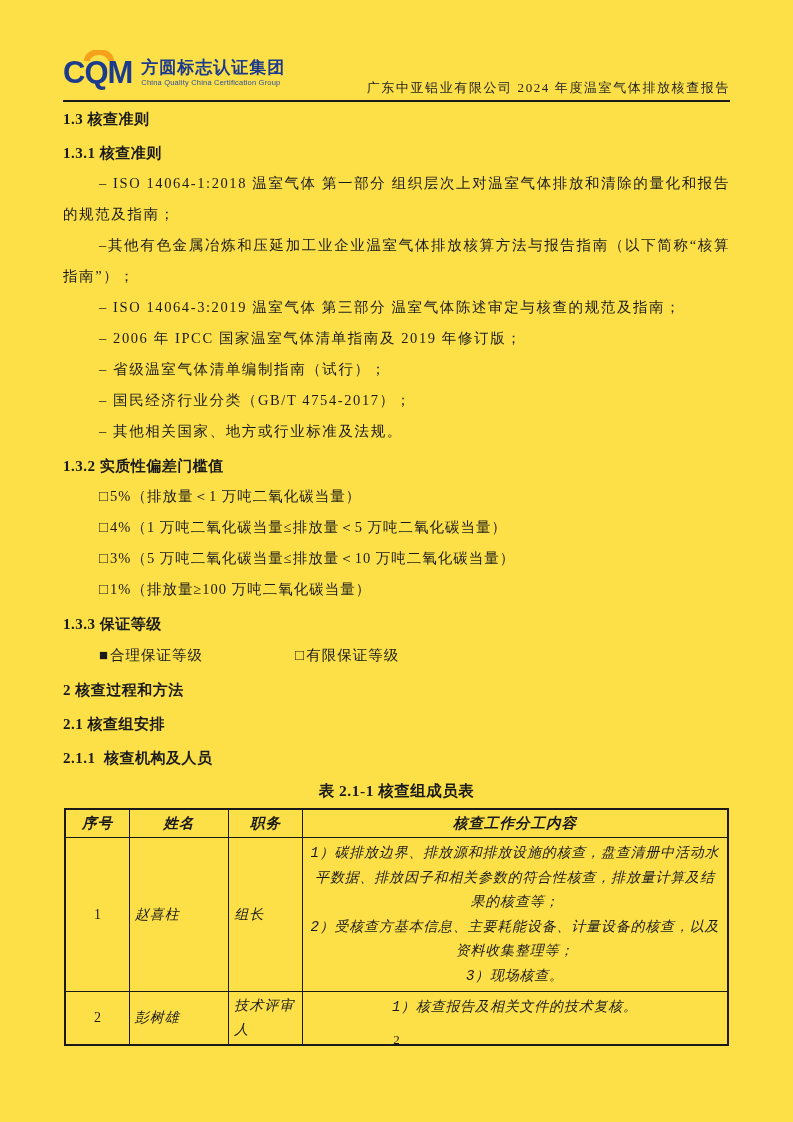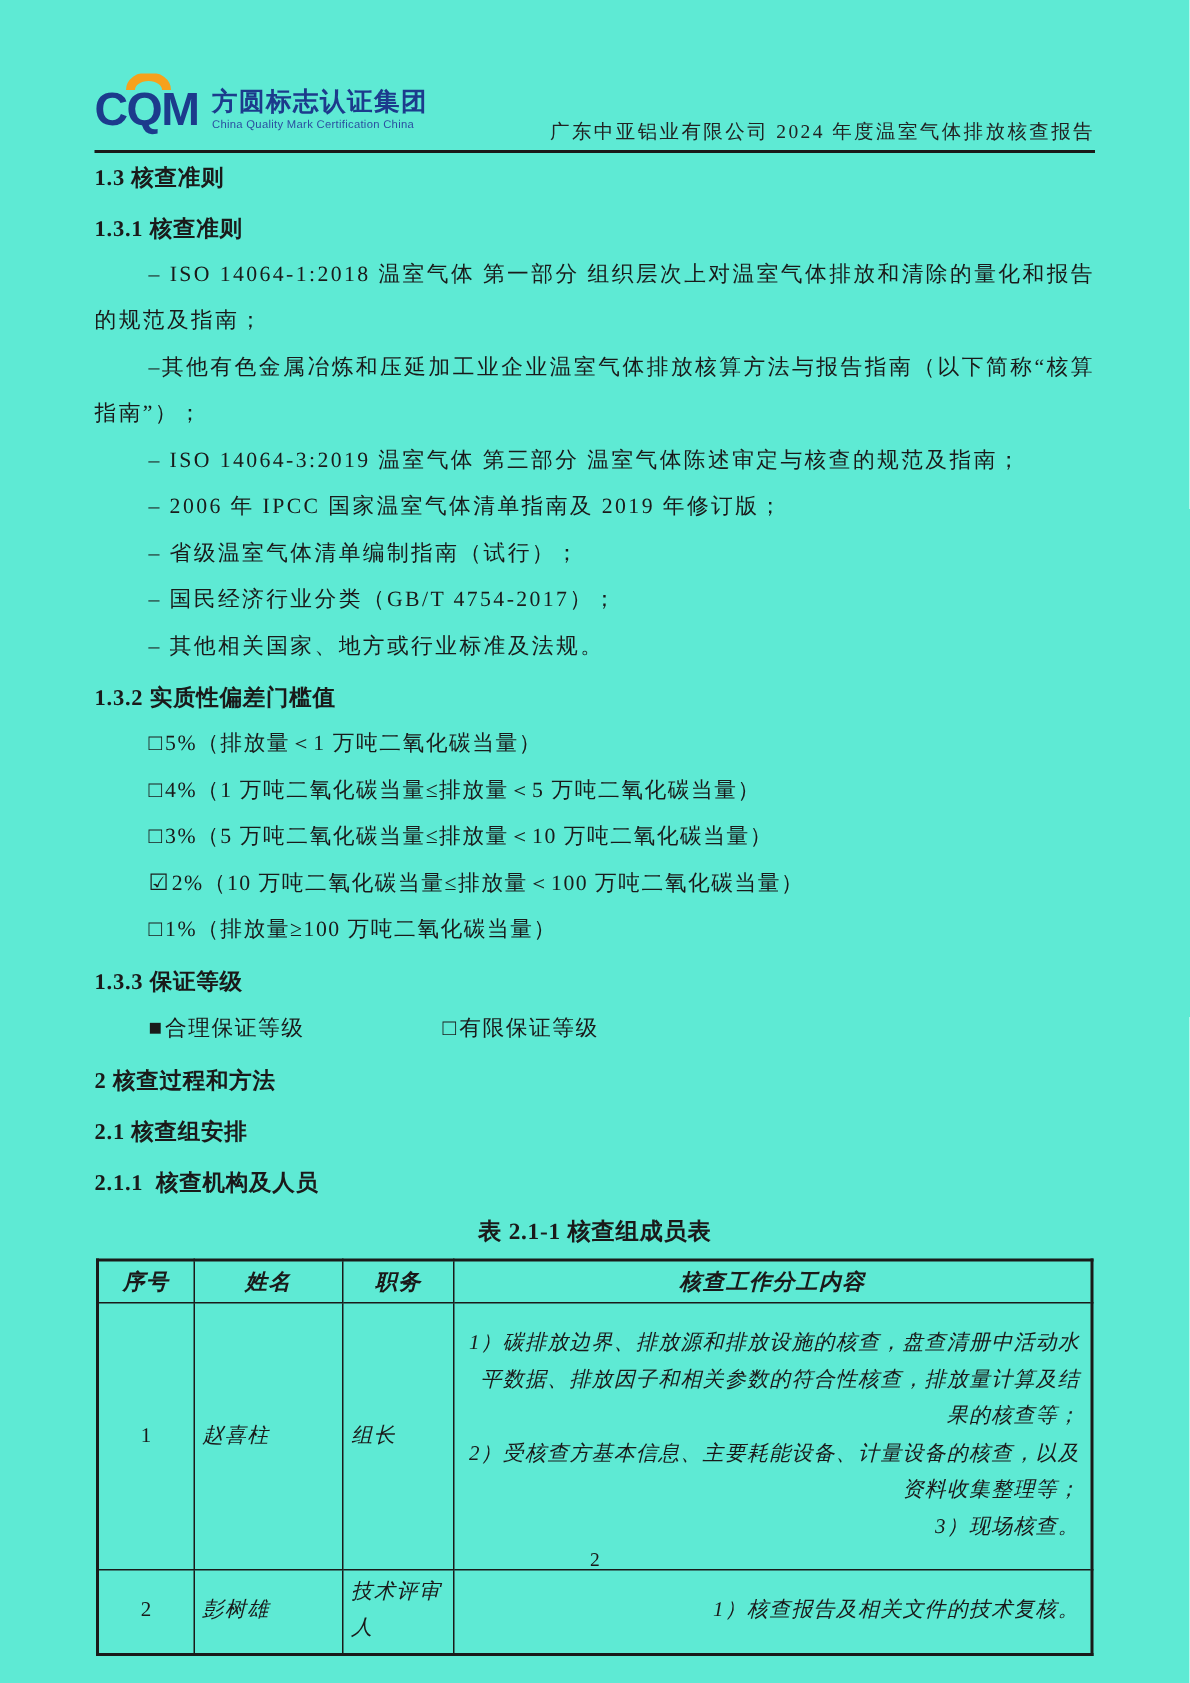--- a/index.html
+++ b/index.html
@@ -1,19 +1,19 @@
 <!DOCTYPE html>
 <html><head>
 <meta charset="utf-8">
 <style>
   html,body{margin:0;padding:0;background:#ffffff;}
   .page{
     position:relative;
     width:793px;height:1122px;
-    background:#5eead4;
+    background:#fde047;
     font-family:"Liberation Serif","DejaVu Serif",serif;
     color:#1a1a1a;
     overflow:hidden;
   }
   
   .header{
     position:absolute;left:63px;right:63px;top:50px;height:50px;
     border-bottom:2px solid #1a1a1a;
   }
   .logo{position:absolute;left:0;top:-2px;display:flex;align-items:flex-start;gap:9px;}
@@ -69,23 +69,24 @@
     font-size:14px;
   }
   table.members th,table.members td{border:1px solid #1a1a1a;}
   table.members th{
     font-weight:bold;font-style:italic;font-size:14.5px;
     padding:4px 2px;letter-spacing:1px;
   }
   td.c-no{text-align:center;font-style:normal;font-size:14px;}
   td.c-name,td.c-role{font-style:italic;letter-spacing:1px;padding:2px 5px;line-height:24px;font-family:Liberation Mono, monospace;}
   td.c-duty{
-    font-style:italic;text-align:right;vertical-align:top;
-    padding:15px 7px;line-height:24.5px;letter-spacing:0.8px;
+    font-style:italic;text-align:center;vertical-align:top;
+    padding:3px 7px;line-height:24.5px;letter-spacing:0.8px;
     white-space:pre-line;
+    font-family:Liberation Mono, monospace;
   }
   
   .footer{
     position:absolute;left:0;right:0;top:1032px;
     text-align:center;font-size:13px;color:#1a1a1a;
   }
 </style>
 </head>
 <body>
 
@@ -96,21 +97,21 @@
       <div class="logo-mark">
         <span class="logo-arc">
           <svg width="30" height="12" viewBox="0 0 30 12">
             <path d="M3,11 A 12 9 0 0 1 27,11" fill="none" stroke="#f6a11c" stroke-width="6"></path>
           </svg>
         </span>
         <span class="cqm-text">CQM</span>
       </div>
       <div class="logo-words">
         <div class="brand-cn">方圆标志认证集团</div>
-        <div class="brand-en">China Quality Mark Certification China</div>
+        <div class="brand-en">China Quality China Certification Group</div>
       </div>
     </div>
     <div class="doc-title">广东中亚铝业有限公司 2024 年度温室气体排放核查报告</div>
   </div>
 
   <div class="content">
 
     <p class="h h-first">1.3 核查准则</p>
     <p class="h">1.3.1 核查准则</p>
 
@@ -125,23 +126,20 @@
     <p class="h">1.3.2 实质性偏差门槛值</p>
 
     <p class="option">
       <span class="box">□</span><span>5%（排放量＜1 万吨二氧化碳当量）</span>
     </p>
     <p class="option">
       <span class="box">□</span><span>4%（1 万吨二氧化碳当量≤排放量＜5 万吨二氧化碳当量）</span>
     </p>
     <p class="option">
       <span class="box">□</span><span>3%（5 万吨二氧化碳当量≤排放量＜10 万吨二氧化碳当量）</span>
-    </p>
-    <p class="option">
-      <span class="box">☑</span><span>2%（10 万吨二氧化碳当量≤排放量＜100 万吨二氧化碳当量）</span>
     </p>
     <p class="option">
       <span class="box">□</span><span>1%（排放量≥100 万吨二氧化碳当量）</span>
     </p>
 
     <p class="h">1.3.3 保证等级</p>
 
     <p class="assurance">
       <span class="assurance-opt opt-1"><span class="box">■</span><span>合理保证等级</span></span><span class="assurance-opt opt-2"><span class="box">□</span><span>有限保证等级</span></span>
     </p>

